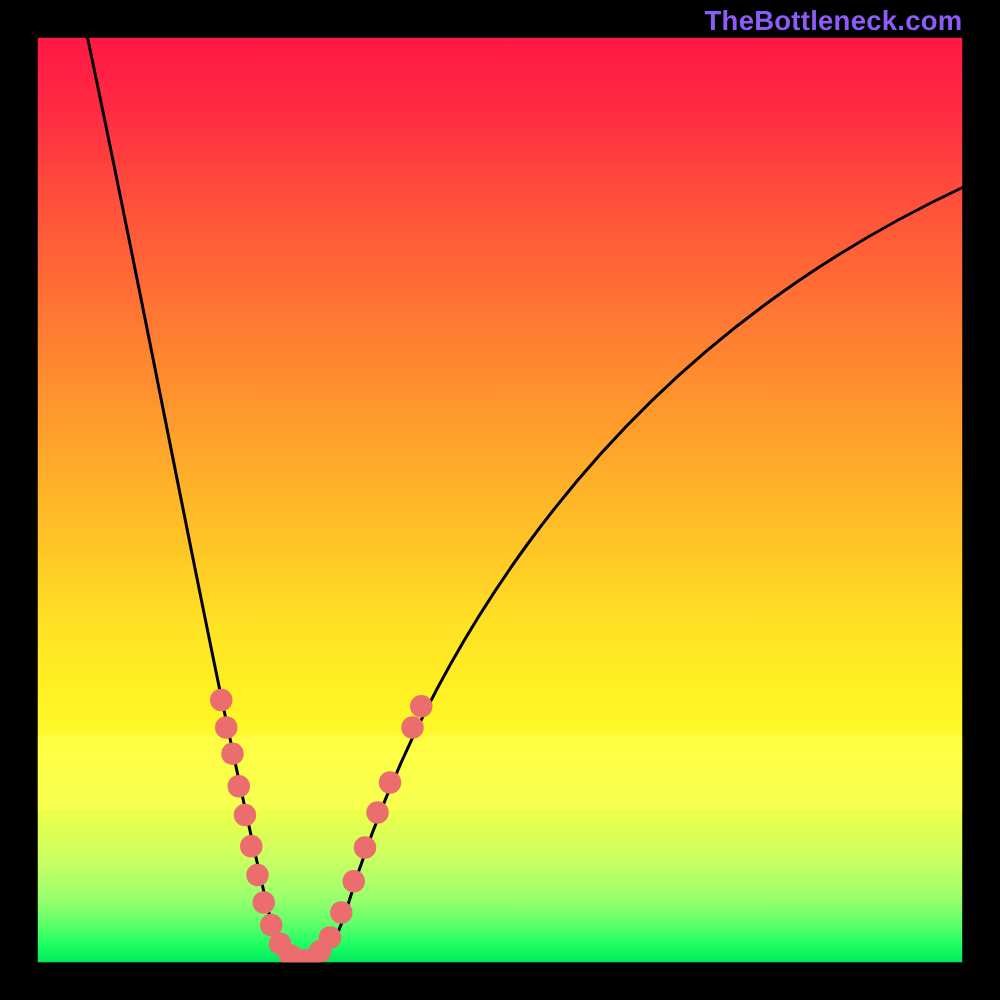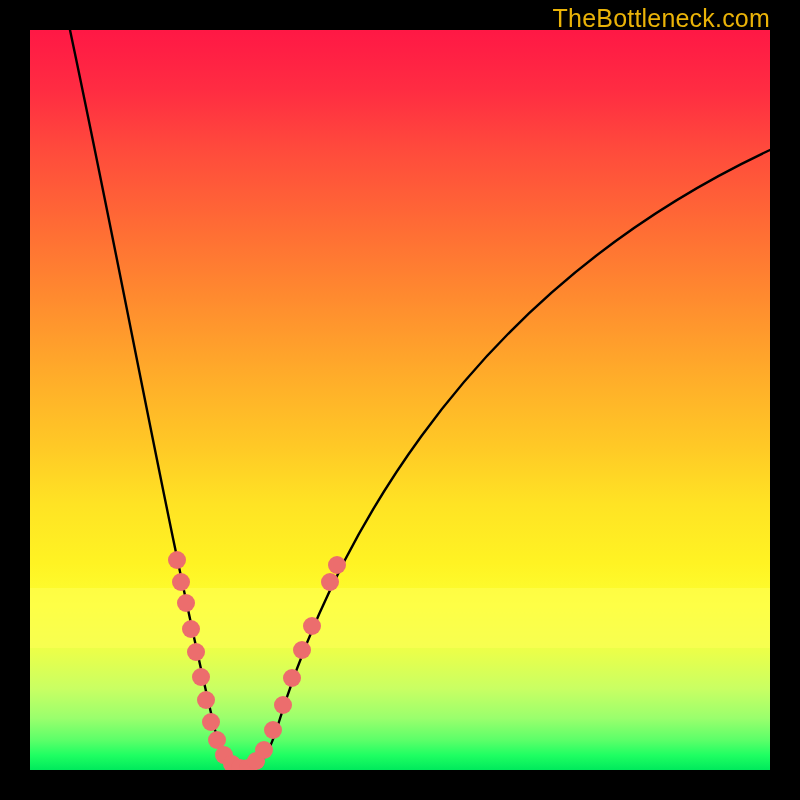--- a/index.html
+++ b/index.html
@@ -52,24 +52,24 @@
     width: 740px;
     top: 588px;
     height: 60px;
     background: #ffff58;
     opacity: 0.55;
   }
   .watermark {
     position: absolute;
     top: 4px;
     right: 30px;
-    color: #eab308;
-    font-size: 25px;
+    color: #8b5cf6;
+    font-size: 22px;
     letter-spacing: 0.2px;
-    font-weight: 400;
+    font-weight: 700;
     user-select: none;
   }
   svg.curve {
     position: absolute;
     top: 30px;
     left: 30px;
     width: 740px;
     height: 740px;
     overflow: visible;
   }

